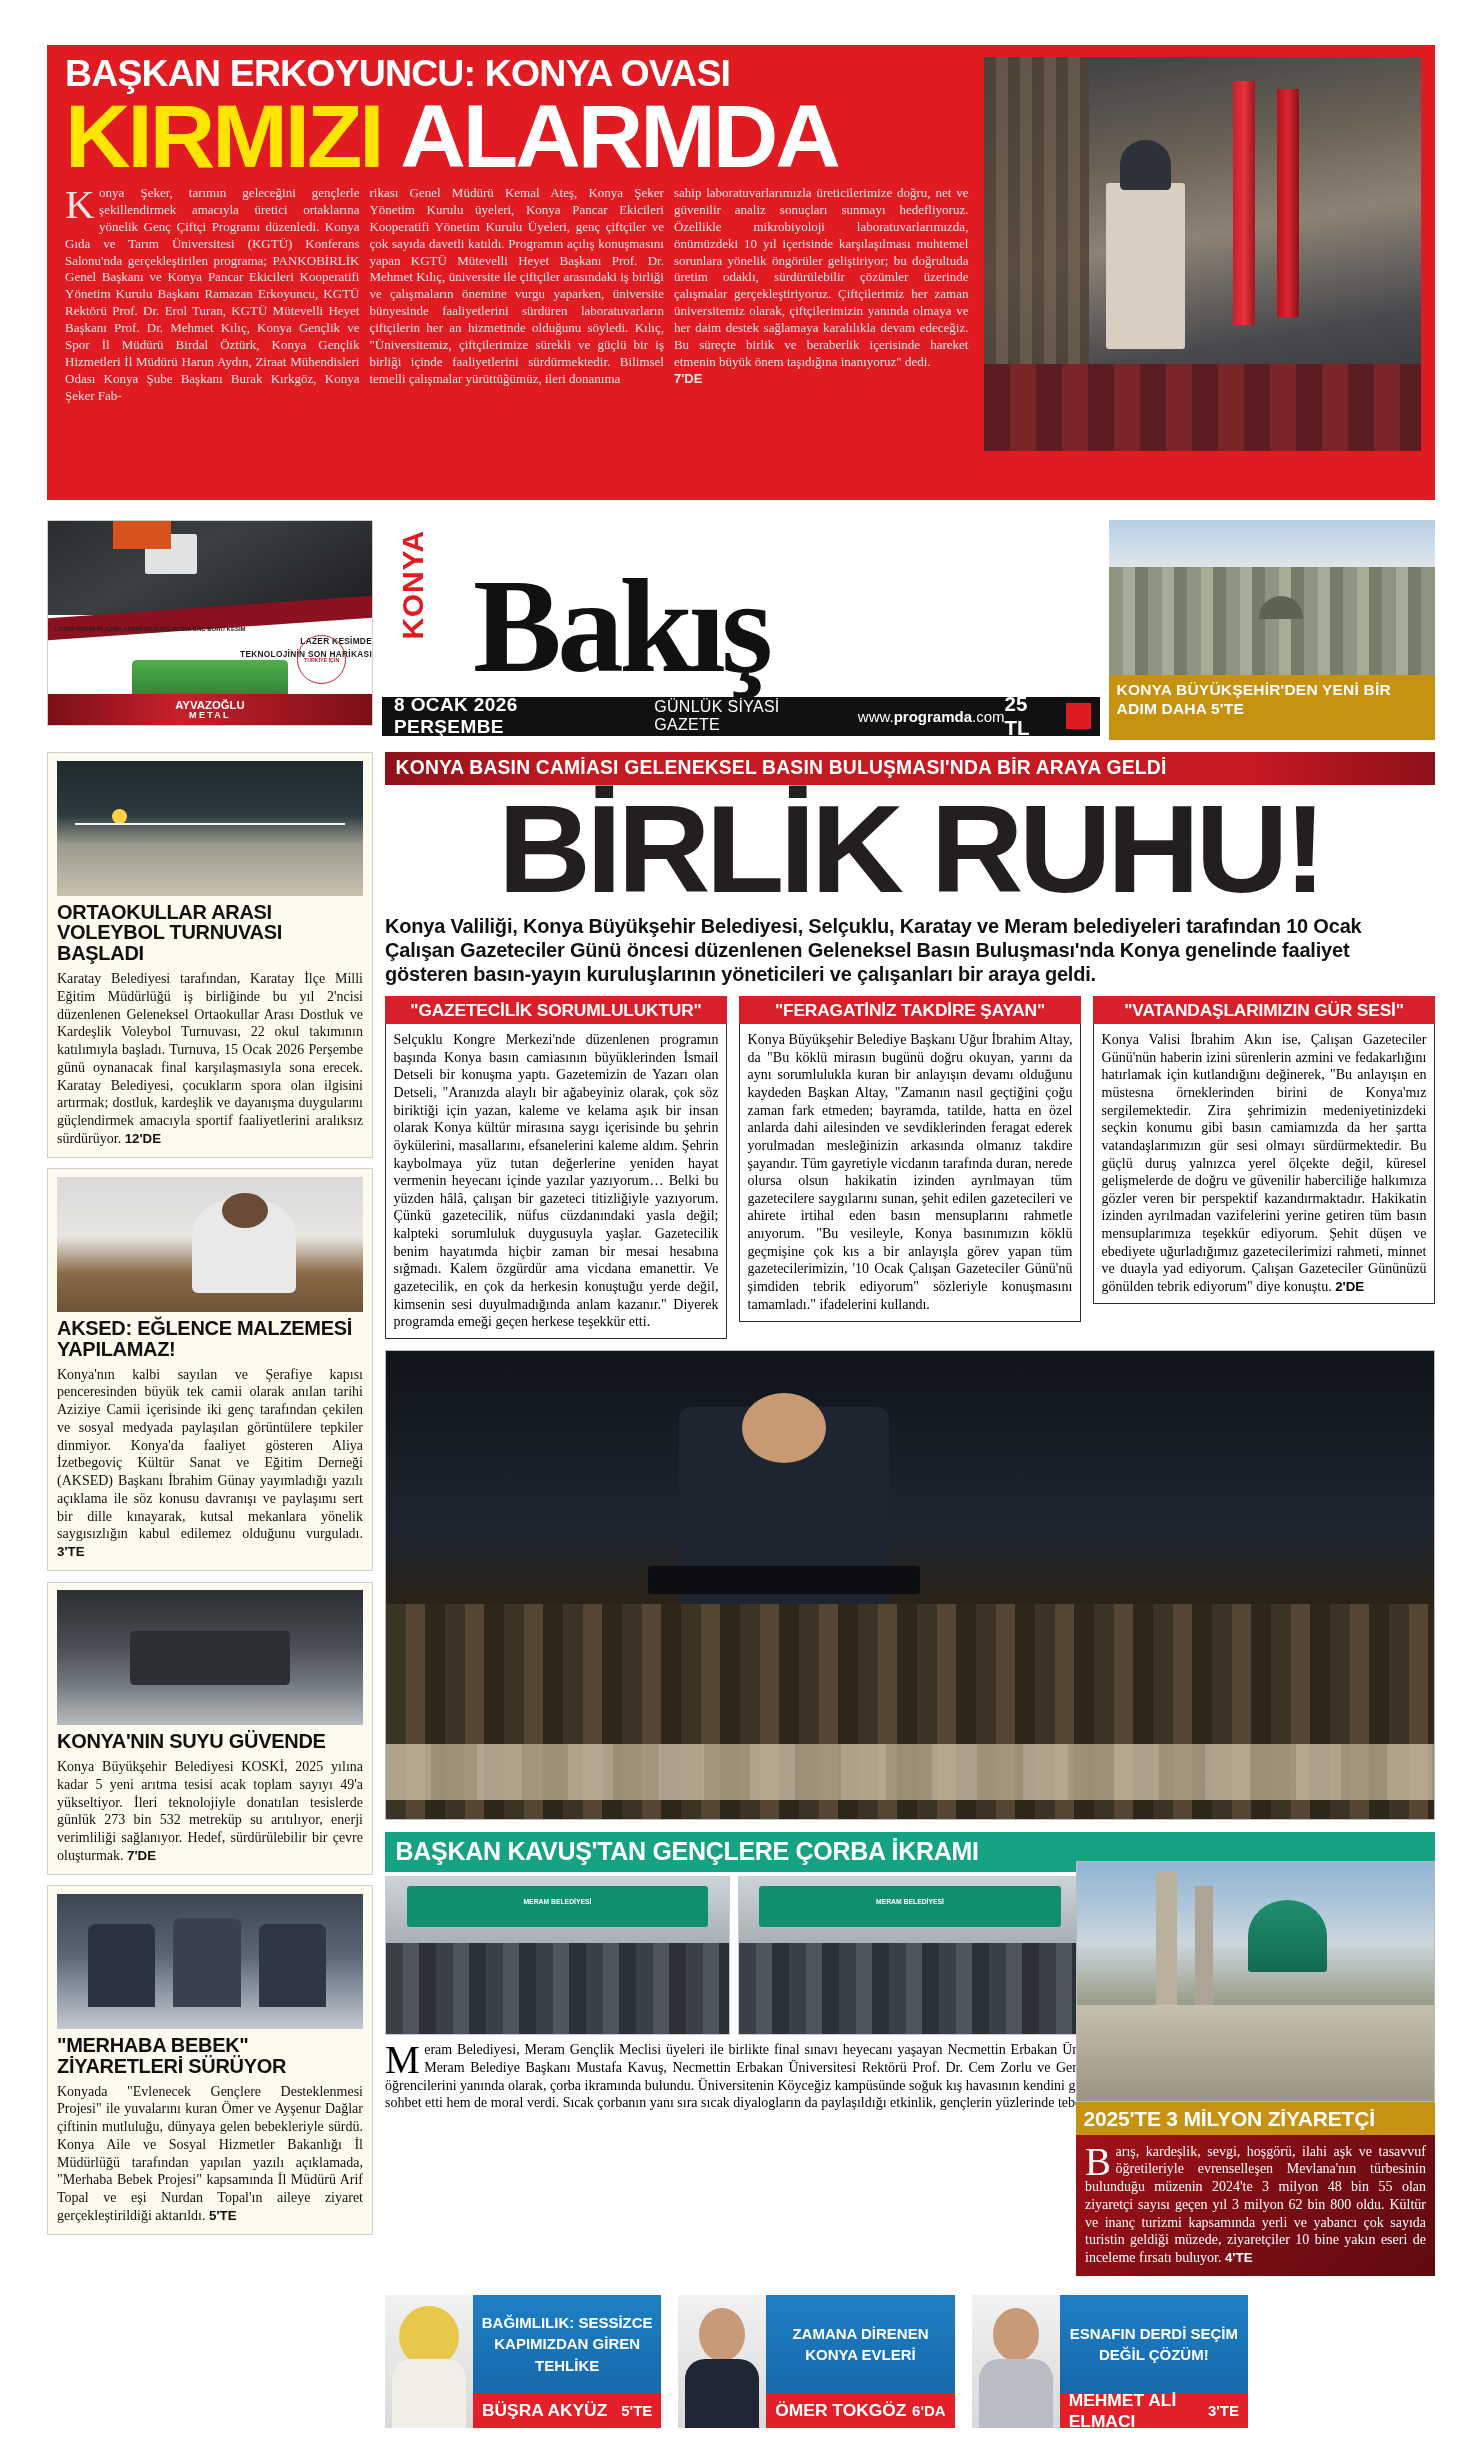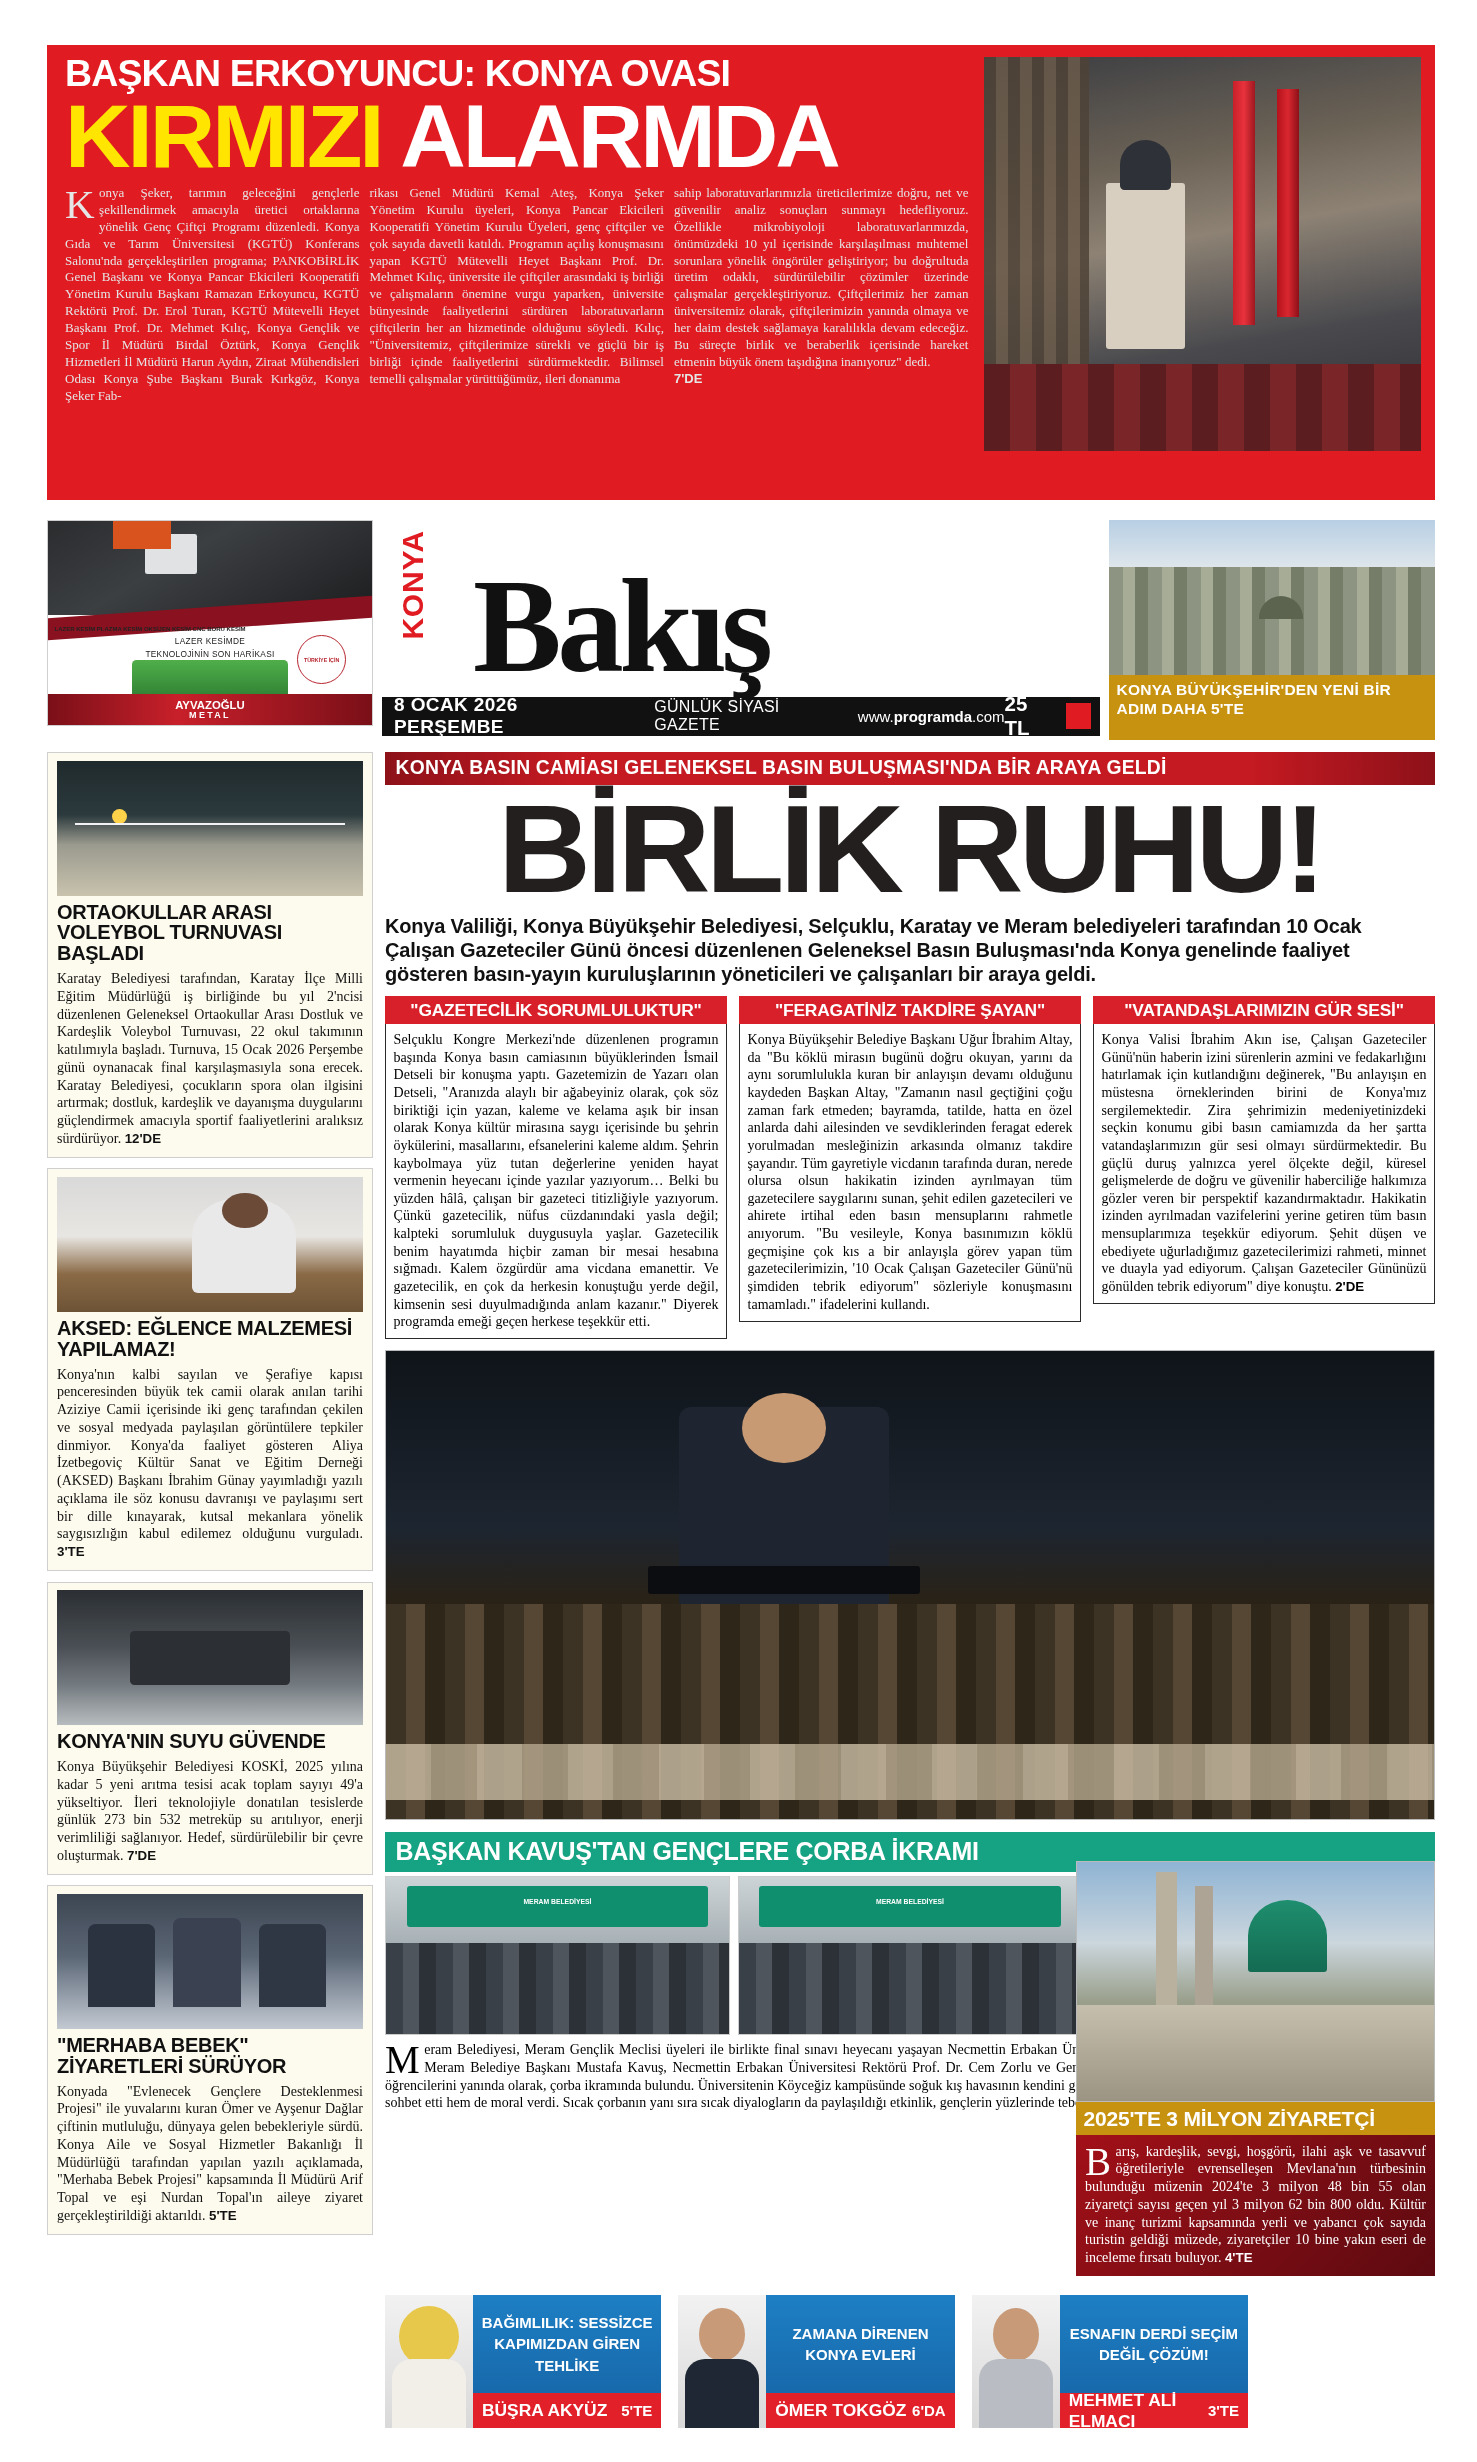--- a/index.html
+++ b/index.html
@@ -57,22 +57,22 @@
   .pagetag { font-family:"Liberation Sans", sans-serif; font-weight:bold; font-size:13px; }
 
   
   .masthead { position:absolute; left:47px; top:520px; width:1388px; height:220px; display:flex; }
   .mh-ad { width:326px; height:206px; background:#ffffff; border:0.8px solid #cfcfcf; position:relative; overflow:hidden; }
   .mh-ad .adtop { position:absolute; left:0; top:0; width:100%; height:46%;
        background:linear-gradient(150deg,#2a2c2e 0%,#3c3f42 40%,#1c1d1f 100%); }
   .mh-ad .adtop:before{content:"";position:absolute;left:30%;top:14%;width:16%;height:42%;background:#e0e2e4;border-radius:2.3px;}
   .mh-ad .adtop:after{content:"";position:absolute;left:20%;top:0;width:18%;height:30%;background:#d9531e;}
   .mh-ad .adband { position:absolute; left:-6%; top:42%; width:112%; height:11%; background:#8a1220; transform:skewY(-4deg); }
-  .mh-ad .adtxt { position:absolute; left:0; top:56%; width:100%; text-align:center;
-      font-family:"Liberation Sans", sans-serif; font-weight:normal; font-size:8.3px; color:#1a1a1a; line-height:1.5; letter-spacing:0.3px; }
+  .mh-ad .adtxt { position:absolute; left:0; top:56%; width:100%; text-align:right;
+      font-family:"Liberation Sans", sans-serif; font-weight:bold; font-size:8.3px; color:#1a1a1a; line-height:1.5; letter-spacing:0.3px; }
   .mh-ad .green { position:absolute; left:26%; top:68%; width:48%; height:20%; background:linear-gradient(180deg,#4faf4a,#2e7d32); border-radius:4.5px; }
   .mh-ad .stamp { position:absolute; right:8%; top:56%; width:49px; height:49px; border:1.5px solid #b8252f; border-radius:50%;
       color:#b8252f; font-family:"Liberation Sans", sans-serif; font-size:5.3px; font-weight:bold; display:flex; align-items:center; justify-content:center; text-align:center; }
   .mh-ad .foot { position:absolute; left:0; bottom:0; width:100%; height:15%;
       background:linear-gradient(90deg,#7a0f18,#c8202a 40%,#7a0f18); display:flex; align-items:center; justify-content:center; gap:4.5px; }
   .mh-ad .foot .logo { color:#fff; font-family:"Liberation Sans", sans-serif; font-weight:bold; font-size:11.4px; line-height:1; text-align:center;}
   .mh-ad .foot .logo small{display:block;font-size:9px;letter-spacing:2.3px;}
   .mh-ad .sidelabels{position:absolute;left:2%;top:50%;font-family:"Liberation Sans",sans-serif;font-size:6px;font-weight:bold;color:#222;line-height:2.2;}
 
   .mh-center { flex:1; position:relative; padding:0 9px; }

